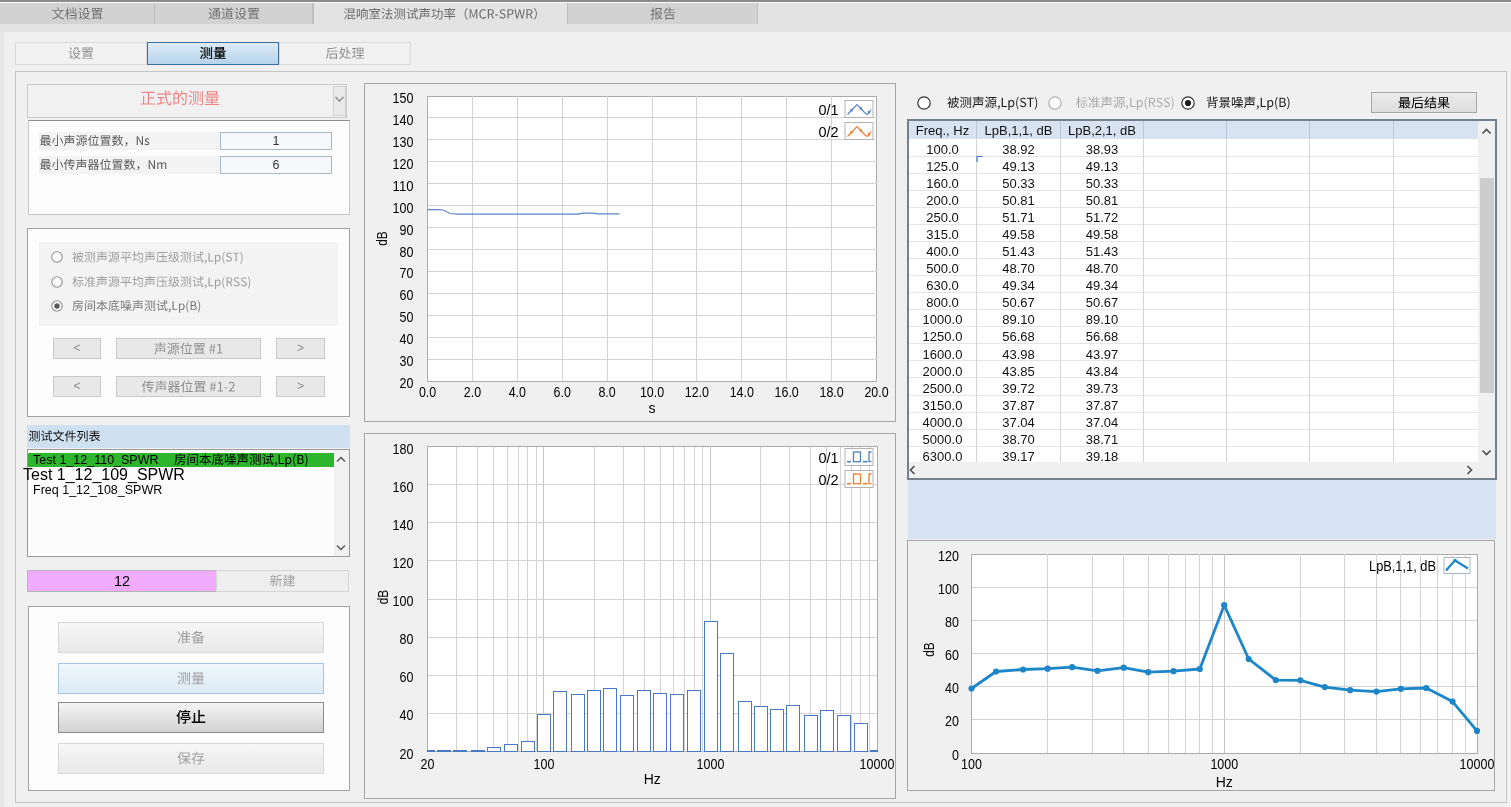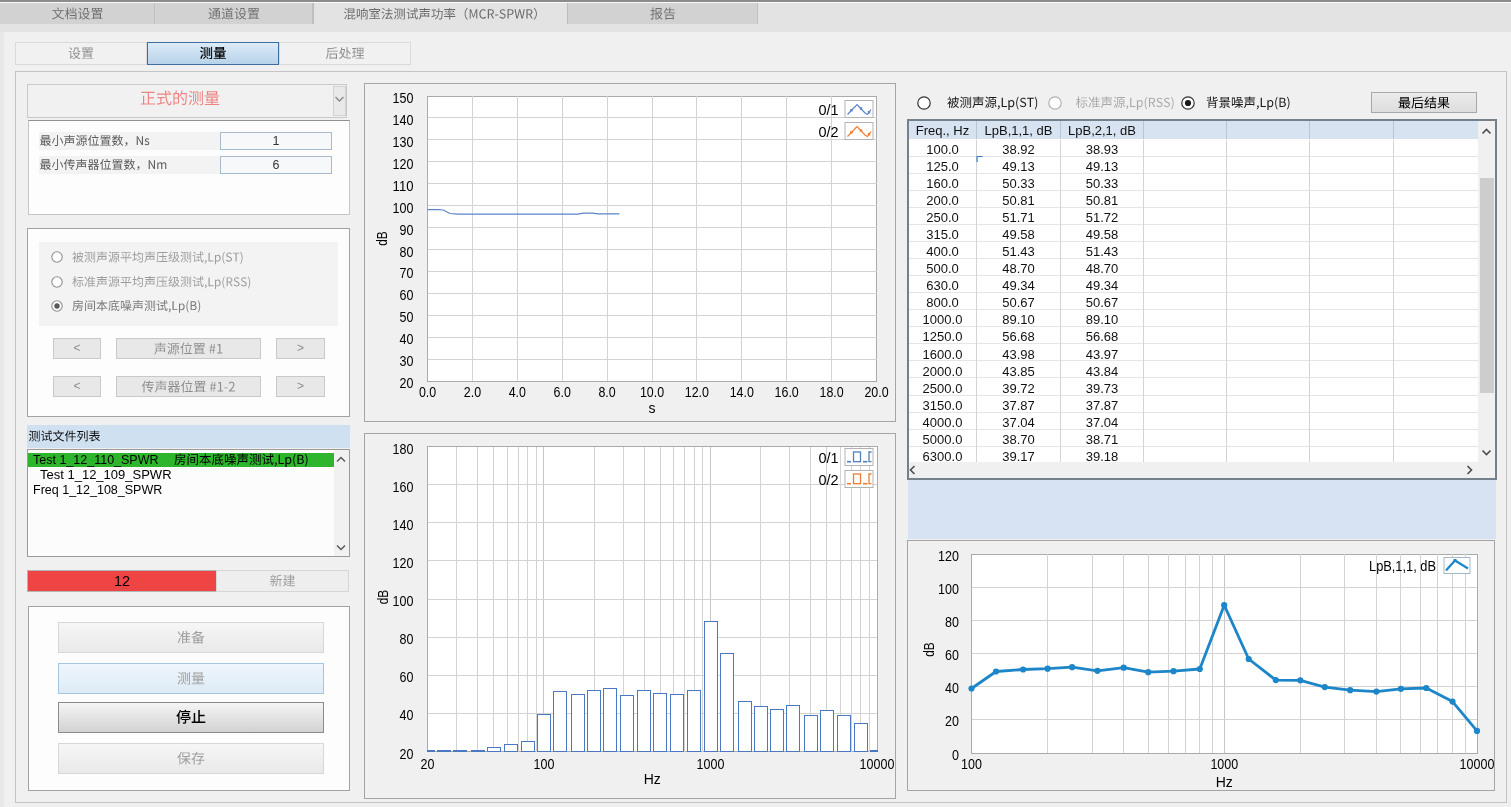--- a/index.html
+++ b/index.html
@@ -46,30 +46,30 @@
 <div class="a" style="left:276px;top:338px;width:49px;height:21px;font-size:12px;color:#8e8e8e;text-align:center;line-height:20px">&gt;</div>
 <div class="a" style="left:53px;top:376px;width:48px;height:21px;background:#e8e8e8;border:1px solid #c9c9c9;box-sizing:border-box"></div>
 <div class="a" style="left:53px;top:376px;width:48px;height:21px;font-size:12px;color:#8e8e8e;text-align:center;line-height:20px">&lt;</div>
 <div class="a" style="left:116px;top:376px;width:145px;height:21px;background:#e8e8e8;border:1px solid #c9c9c9;box-sizing:border-box"></div>
 <div class="a" style="left:276px;top:376px;width:49px;height:21px;background:#e8e8e8;border:1px solid #c9c9c9;box-sizing:border-box"></div>
 <div class="a" style="left:276px;top:376px;width:49px;height:21px;font-size:12px;color:#8e8e8e;text-align:center;line-height:20px">&gt;</div>
 <div class="a" style="left:27px;top:425px;width:323px;height:23px;background:#cfe0f1"></div>
 <div class="a" style="left:27px;top:449px;width:323px;height:108px;background:#fcfcfc;border:1px solid #9a9a9a;box-sizing:border-box"></div>
 <div class="a" style="left:28px;top:452.5px;width:305.5px;height:14.5px;background:#2db52d"></div>
 <div class="a" style="left:33px;top:452.5px;width:300px;height:15px;font-size:12.5px;color:#000;line-height:14px">Test 1_12_110_SPWR</div>
-<div class="a" style="left:40px;top:467.5px;width:300px;height:15px;font-size:13px;color:#000;line-height:14px">Test 1_12_109_SPWR</div>
+<div class="a" style="left:23px;top:467.5px;width:300px;height:15px;font-size:16px;color:#000;line-height:14px">Test 1_12_109_SPWR</div>
 <div class="a" style="left:33px;top:482.5px;width:300px;height:15px;font-size:12.5px;color:#000;line-height:14px">Freq 1_12_108_SPWR</div>
 <div class="a" style="left:333.5px;top:450px;width:15.5px;height:106px;background:#f1f1f1"></div>
 <svg class="a" style="left:335px;top:455px" width="12" height="9">
     <path d="M2 6.5 L6 2.5 L10 6.5" stroke="#5a5a5a" stroke-width="1.5" fill="none"></path>
   </svg>
 <svg class="a" style="left:335px;top:543px" width="12" height="9">
     <path d="M2 2.5 L6 6.5 L10 2.5" stroke="#5a5a5a" stroke-width="1.5" fill="none"></path>
   </svg>
-<div class="a" style="left:27px;top:570px;width:190px;height:22px;background:#ef4444;border:1px solid #b5b5b5;box-sizing:border-box;font-size:14.5px;color:#000;text-align:center;line-height:21px">12</div>
+<div class="a" style="left:27px;top:570px;width:190px;height:22px;background:#f0abfc;border:1px solid #b5b5b5;box-sizing:border-box;font-size:14.5px;color:#000;text-align:center;line-height:21px">12</div>
 <div class="a" style="left:216px;top:570px;width:133px;height:22px;background:#eeeeee;border:1px solid #d6d6d6;box-sizing:border-box"></div>
 <div class="a" style="left:28px;top:606px;width:322px;height:185px;background:#fdfdfd;border:1px solid #a2a2a2;box-sizing:border-box"></div>
 <div class="a" style="left:58px;top:622px;width:266px;height:31px;background:linear-gradient(#f6f6f6,#e9e9e9);border:1px solid #d7d7d7;box-sizing:border-box"></div>
 <div class="a" style="left:58px;top:663px;width:266px;height:31px;background:linear-gradient(#f0f6fb,#dcebf7);border:1px solid #a5c6e1;box-sizing:border-box"></div>
 <div class="a" style="left:58px;top:702px;width:266px;height:31px;background:linear-gradient(#f5f5f5,#d2d2d2);border:1px solid #8b8b8b;box-sizing:border-box"></div>
 <div class="a" style="left:58px;top:743px;width:266px;height:31px;background:linear-gradient(#f6f6f6,#e9e9e9);border:1px solid #d7d7d7;box-sizing:border-box"></div>
 <svg class="a" style="left:363.5px;top:83px" width="532.5" height="339" shape-rendering="crispEdges">
     <rect x="63.5" y="13" width="449.0" height="285" fill="#ffffff" stroke="#ababab"></rect>
     <line x1="63.5" y1="34.9" x2="512.5" y2="34.9" stroke="#d3d3d3"></line>
     <line x1="63.5" y1="56.8" x2="512.5" y2="56.8" stroke="#d3d3d3"></line>

